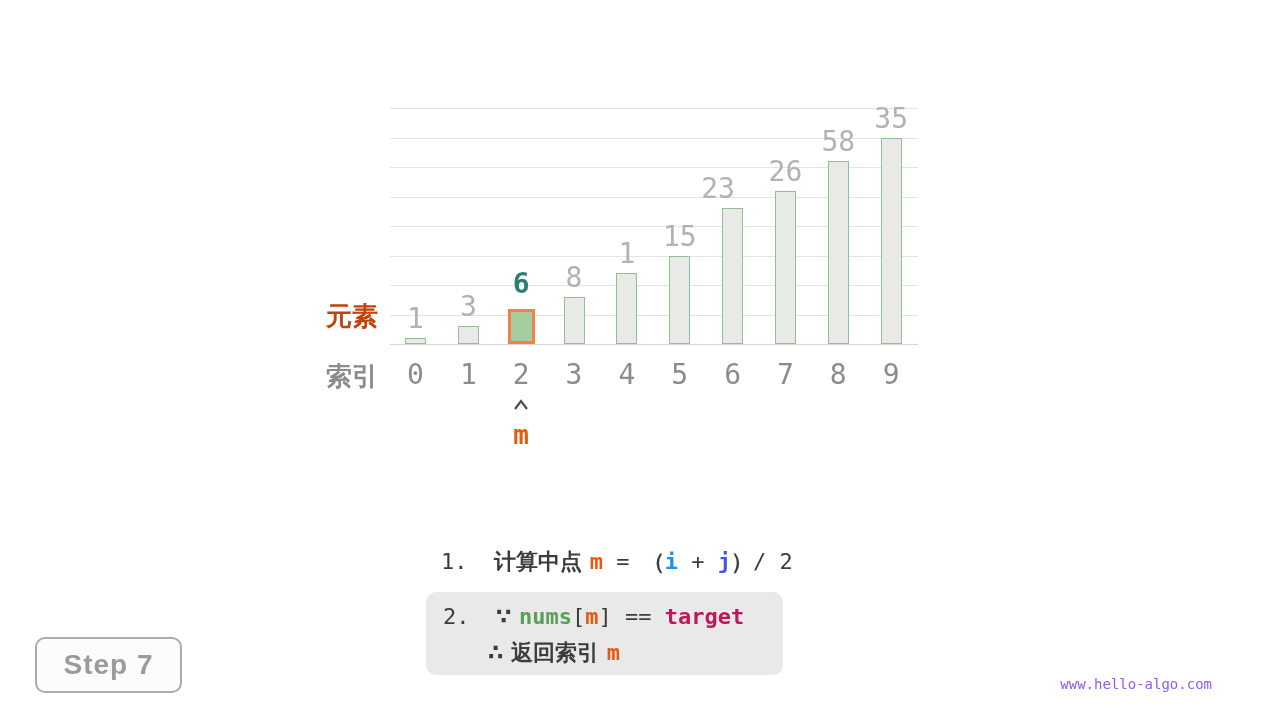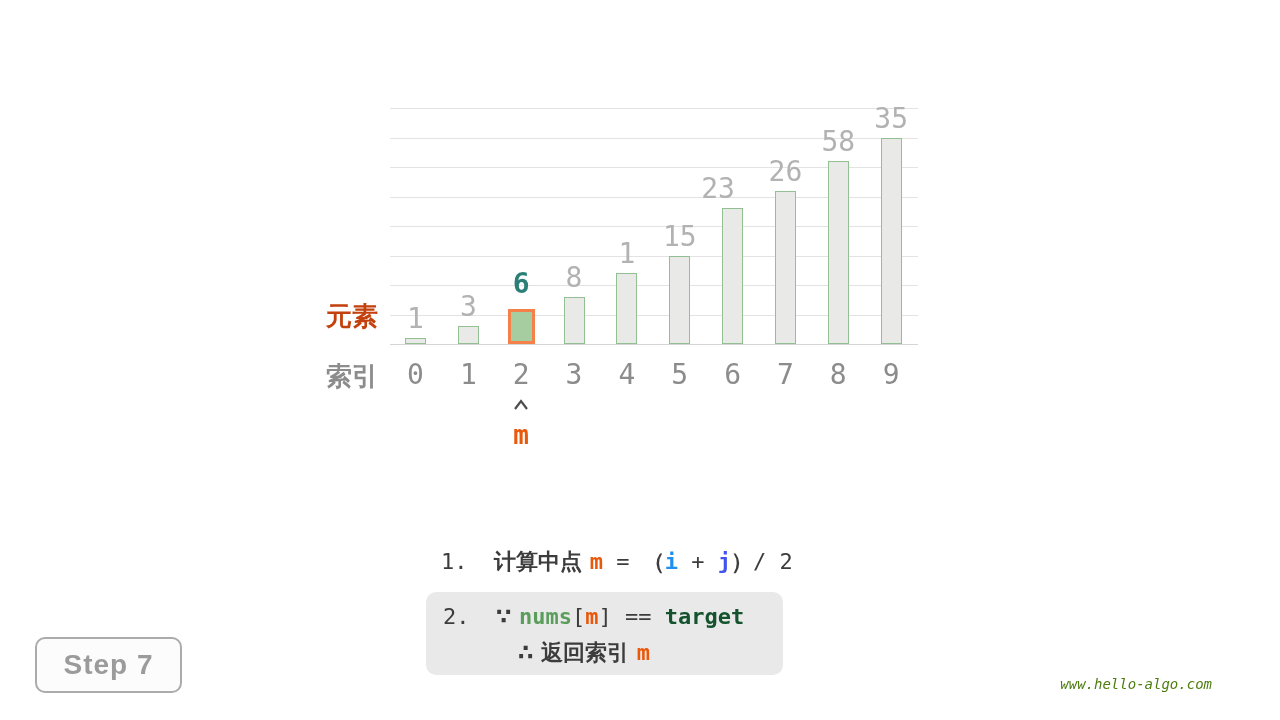--- a/index.html
+++ b/index.html
@@ -26,37 +26,37 @@
              font-size:26px;font-weight:bold;color:#e8590c;line-height:26px;}
 
   
   .explain-title{position:absolute;left:437px;top:495px;font-size:22px;font-weight:bold;color:#9e9e9e;
                  letter-spacing:1px;white-space:pre;}
   .rich-line{position:absolute;white-space:pre;font-size:22px;line-height:30px;}
   #line1{left:441px;top:547px;}
   .note-box{position:absolute;left:426px;top:592px;width:357px;height:83px;background:#e9e9e9;border-radius:10px;}
   .note-line{position:relative;white-space:pre;font-size:22px;line-height:36px;margin-left:17px;}
   #box-line1{margin-top:7px;}
-  #box-line2{margin-left:92px;}
+  #box-line2{margin-left:62px;}
 
   .seg-cjk{font-weight:600;color:#3c3c3c;}
   .seg-code{font-family:"DejaVu Sans Mono","Liberation Mono",monospace;color:#3c3c3c;}
   .seg-orange{font-family:"DejaVu Sans Mono","Liberation Mono",monospace;font-weight:bold;color:#e8590c;}
   .seg-blue{font-family:"DejaVu Sans Mono","Liberation Mono",monospace;font-weight:bold;color:#2090f0;}
   .seg-indigo{font-family:"DejaVu Sans Mono","Liberation Mono",monospace;font-weight:bold;color:#4254ee;}
   .seg-green{font-family:"DejaVu Sans Mono","Liberation Mono",monospace;font-weight:bold;color:#5b9e5b;}
-  .seg-teal{font-family:"DejaVu Sans Mono","Liberation Mono",monospace;font-weight:bold;color:#14532d;}
+  .seg-teal{font-family:"DejaVu Sans Mono","Liberation Mono",monospace;font-weight:bold;color:#be185d;}
 
   
   .step-badge{position:absolute;left:35px;top:637px;width:147px;height:56px;box-sizing:border-box;
               border:2px solid #ababab;border-radius:10px;background:#fcfcfc;
               font-family:Liberation Sans, sans-serif;font-size:28px;font-weight:bold;
               color:#9b9b9b;text-align:center;line-height:52px;letter-spacing:1px;}
   .watermark{position:absolute;right:68px;top:676px;font-family:"DejaVu Sans Mono","Liberation Mono",monospace;
-             font-size:14px;color:#4d7c0f;font-style:italic;}
+             font-size:14px;color:#8b5cf6;}
 </style>
 </head>
 <body>
 
 <div class="stage">
 
   <div id="chart">
       <div class="gridline" style="top: 8px;"></div>
       <div class="gridline" style="top: 37.5px;"></div>
       <div class="gridline" style="top: 67px;"></div>

